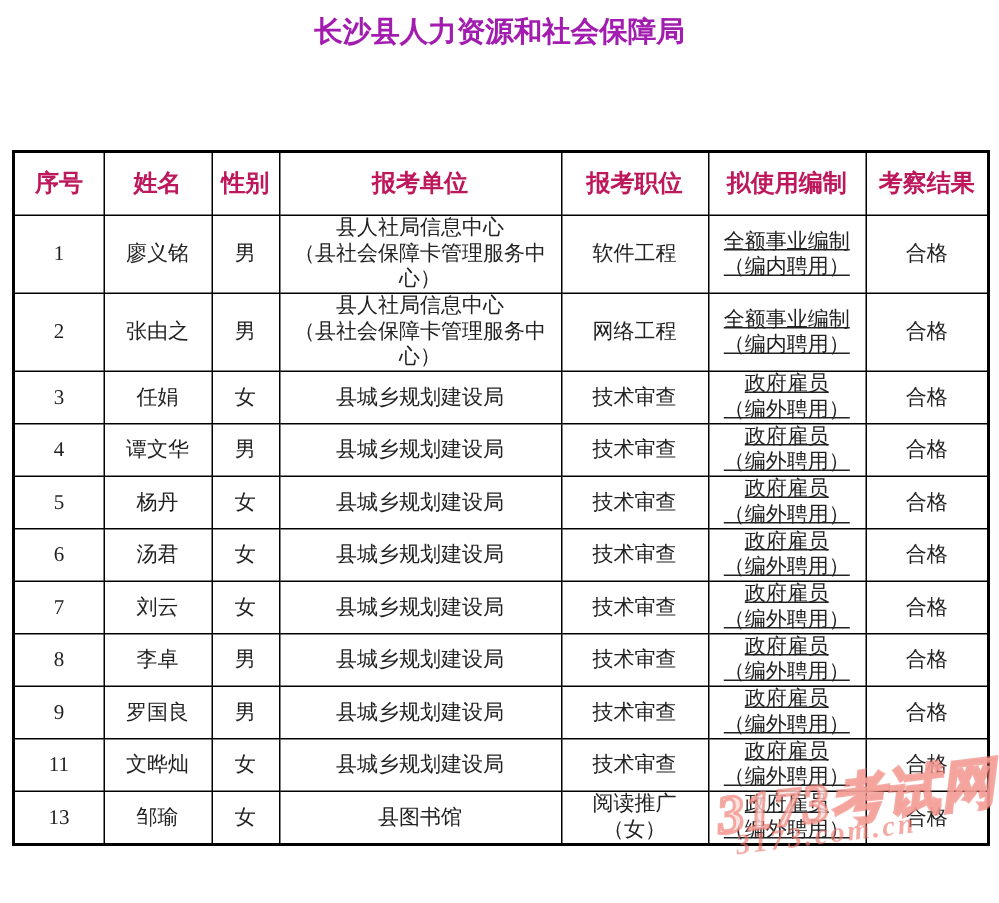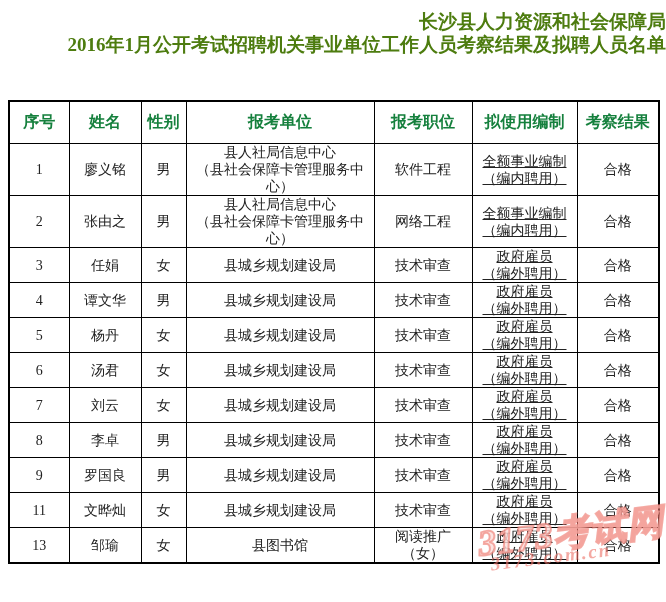--- a/index.html
+++ b/index.html
@@ -8,23 +8,23 @@
     width: 666px;
     height: 602px;
     background: #ffffff;
     overflow: hidden;
     font-family: "Liberation Serif", "DejaVu Serif", serif;
     color: #1c1c1c;
     position: relative;
   }
   .title-block {
     padding-top: 10px;
-    text-align: right;
-    font-weight: 700;
-    color: #4d7c0f;
+    text-align: center;
+    font-weight: 700;
+    color: #a21caf;
   }
   .title-line {
     font-size: 19px;
     line-height: 23px;
     letter-spacing: 0px;
     white-space: nowrap;
   }
   table.roster {
     position: absolute;
     left: 8px;
@@ -40,21 +40,21 @@
     vertical-align: middle;
     padding: 0 2px;
     overflow: hidden;
     white-space: pre-line;
     color: #222;
   }
   table.roster th {
     font-size: 16px;
     font-weight: 700;
     height: 41px;
-    color: #15803d;
+    color: #be185d;
   }
   table.roster td { font-size: 14px; line-height: 17px; }
   tr.row-tall   { height: 40px; }
   tr.row-normal { height: 34px; }
   td.two-line   { font-size: 12px; line-height: 15px; }
   td.col-quota  { font-size: 12px; line-height: 15px; text-decoration: underline; }
   td.col-seq    { font-size: 13px; }
   .watermark {
     position: absolute;
     left: 476px;
@@ -84,21 +84,20 @@
     line-height: 20px;
     margin-top: -6px;
     margin-left: 10px;
   }
 </style>
 </head>
 <body>
 
 <div class="title-block">
   <div class="title-line">长沙县人力资源和社会保障局</div>
-  <div class="title-line">2016年1月公开考试招聘机关事业单位工作人员考察结果及拟聘人员名单</div>
 </div>
 
 <table class="roster">
   <colgroup>
     <col style="width:60px">
       <col style="width:72px">
       <col style="width:45px">
     <col style="width:188px">
       <col style="width:98px">
       <col style="width:105px">

